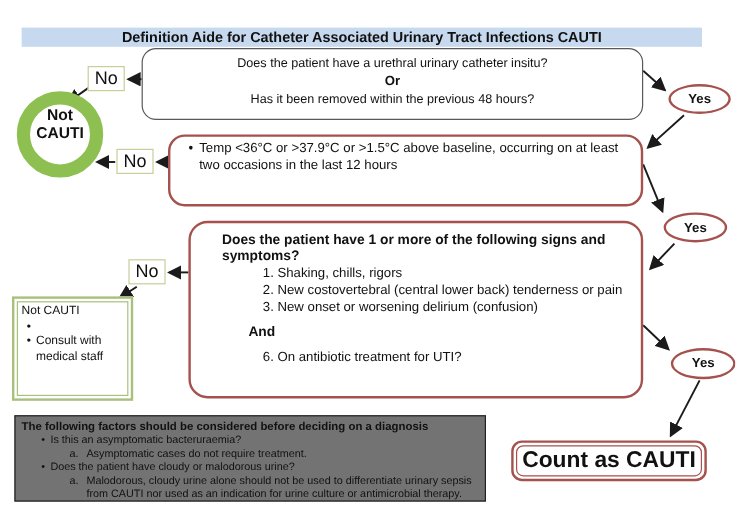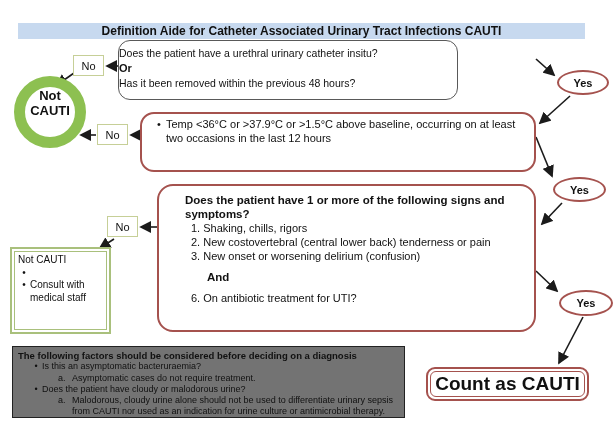--- a/index.html
+++ b/index.html
@@ -3,44 +3,44 @@
 <meta charset="utf-8">
 <style>
   html,body{margin:0;padding:0;background:#fff;}
   body{font-family:"Liberation Sans","DejaVu Sans",sans-serif;color:#111;}
   .stage{position:relative;width:613px;height:430px;background:#fff;overflow:hidden;}
 
   .title-bar{position:absolute;left:18px;top:23px;width:567px;height:16px;
     background:#c7d9ef;font-size:12px;font-weight:bold;text-align:center;line-height:16px;}
 
   .qbox{position:absolute;box-sizing:border-box;background:#fff;}
-  .q1{left:118px;top:40px;width:340px;height:60px;border:1.5px solid #595959;border-radius:12px;
-      font-size:10.5px;line-height:15px;padding-top:5px;}
+  .q1{left:118px;top:40px;width:418px;height:60px;border:1.5px solid #595959;border-radius:12px;
+      font-size:10.5px;line-height:15px;text-align:center;padding-top:5px;}
   .q1 .or{font-weight:bold;font-size:11px;}
 
   .maroon{border:2px solid #a5524e;}
   .q2{left:140px;top:112px;width:396px;height:60px;border-radius:14px;padding:3px 10px;}
   .q2 .q-title{font-weight:bold;font-size:12.5px;text-align:center;margin-bottom:1px;}
   .bullet-row{display:flex;font-size:11px;line-height:14px;}
   .bullet-row .dot{width:14px;text-align:center;flex:none;}
 
   .q3{left:157px;top:184px;width:379px;height:148px;border-radius:16px;padding:7px 10px 0 26px;}
   .q3 .q-head{font-weight:bold;font-size:11.5px;line-height:14px;}
-  .q3 .num{font-size:11px;line-height:14px;margin-left:6px;}
+  .q3 .num{font-size:11px;line-height:14px;margin-left:34px;}
   .q3 .and{font-weight:bold;font-size:11.5px;margin:8px 0 8px 22px;}
 
   .oval{position:absolute;box-sizing:border-box;border:2px solid #a5524e;border-radius:50%;
     background:#fff;display:flex;align-items:center;justify-content:center;
     font-weight:bold;font-size:11px;}
   .yes1{left:557px;top:70px;width:52px;height:25px;}
   .yes2{left:553px;top:177px;width:53px;height:25px;}
   .yes3{left:559px;top:290px;width:54px;height:26px;}
 
   .nobox{position:absolute;box-sizing:border-box;border:1.5px solid #c6cf97;background:#fff;
-    display:flex;align-items:center;justify-content:center;font-size:11px;}
+    display:flex;align-items:center;justify-content:center;font-size:15px;}
   .no1{left:73px;top:55px;width:31px;height:21px;}
   .no2{left:97px;top:124px;width:31px;height:21px;}
   .no3{left:107px;top:216px;width:31px;height:21px;}
 
   .ring{position:absolute;left:14px;top:76px;width:72px;height:72px;box-sizing:border-box;
     border:11px solid #8dc051;border-radius:50%;background:#fff;}
   .ring-label{position:absolute;left:0px;top:88px;width:100px;text-align:center;
     font-weight:bold;font-size:13px;line-height:15px;}
 
   .detail-outer{position:absolute;left:10px;top:247px;width:101px;height:87px;box-sizing:border-box;

